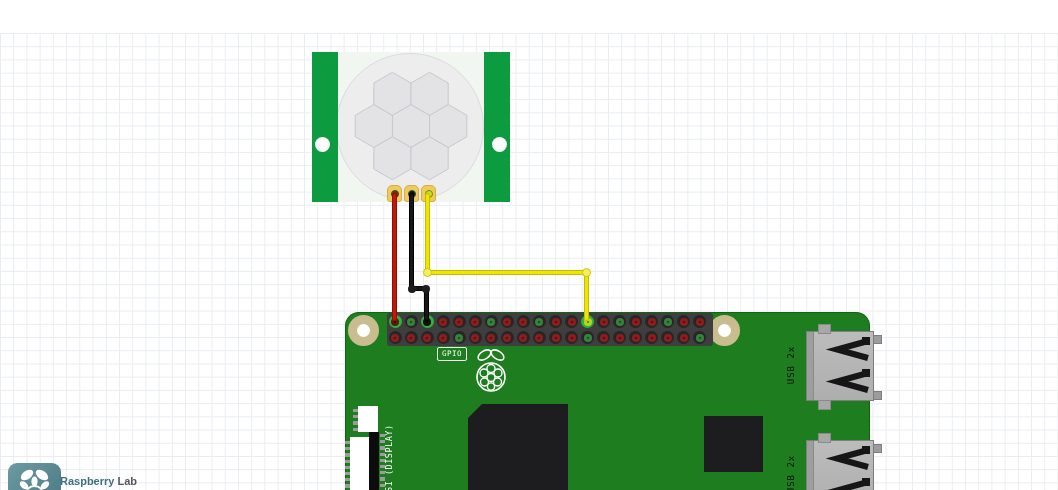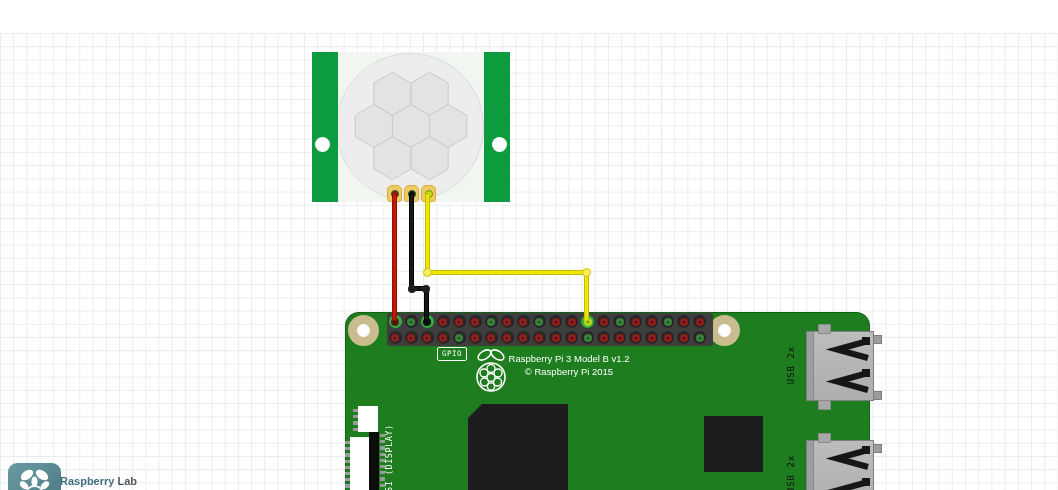--- a/index.html
+++ b/index.html
@@ -244,24 +244,20 @@
           <circle cx="18" cy="21.5" r="4"></circle>
           <circle cx="11" cy="26" r="4"></circle>
           <circle cx="25" cy="26" r="4"></circle>
           <circle cx="18" cy="30.5" r="4"></circle>
           <circle cx="11.5" cy="35" r="4"></circle>
           <circle cx="24.5" cy="35" r="4"></circle>
           <circle cx="18" cy="39.5" r="3.6"></circle>
         </g>
       </g>
     </svg>
-    <div id="pi-title">
-      <div>Raspberry Pi 3 Model B v1.2</div>
-      <div>© Raspberry Pi 2015</div>
-    </div>
 
     <div id="soc" class="chip"></div>
     <div id="lan" class="chip"></div>
 
     <div class="usb" style="top:18px;">
       <div class="inner-l"></div>
       <div class="nub" style="top:3px;"></div>
       <div class="nub" style="top:59px;"></div>
       <div class="tab" style="top:-8px;"></div>
       <div class="tab" style="top:68px;"></div>

